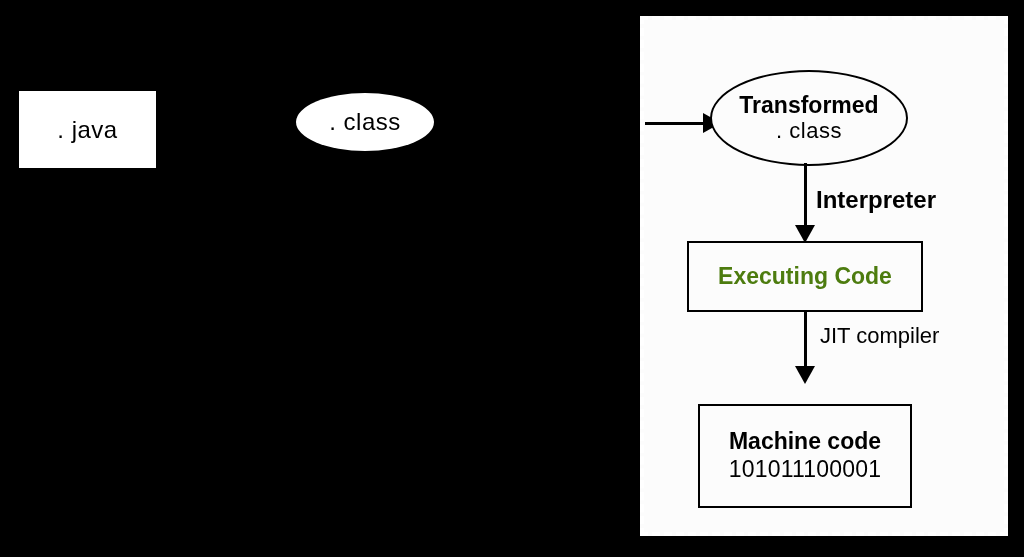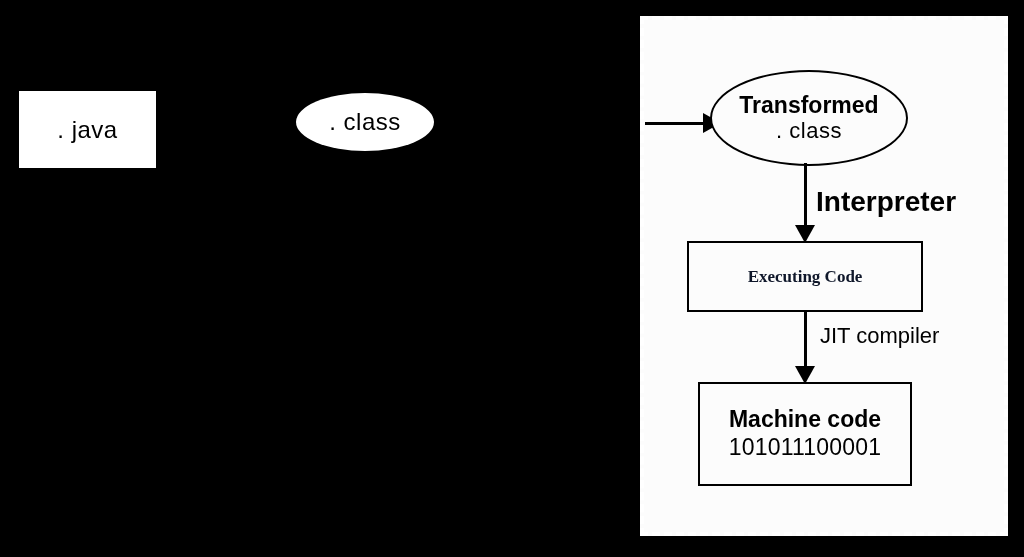--- a/index.html
+++ b/index.html
@@ -131,45 +131,44 @@
     width: 0;
     height: 0;
     border-left: 10px solid transparent;
     border-right: 10px solid transparent;
     border-top: 18px solid #000000;
   }
   .label-interpreter {
     position: absolute;
     left: 816px;
     top: 186px;
-    font-size: 28px;
+    font-size: 24px;
     font-weight: bold;
     color: #000000;
     white-space: nowrap;
   }
 
   
   .executing-box {
     position: absolute;
     left: 687px;
     top: 241px;
     width: 236px;
     height: 71px;
     border: 2px solid #000000;
     background: #fcfcfc;
     box-sizing: border-box;
     display: flex;
     align-items: center;
     justify-content: center;
   }
   .executing-box .lbl {
-    font-size: 17px;
-    font-weight: bold;
-    color: #0f172a;
-    font-family: Liberation Serif, serif;
+    font-size: 23px;
+    font-weight: bold;
+    color: #4d7c0f;
   }
 
   
   .conn2-line {
     position: absolute;
     left: 804px;
     top: 311px;
     width: 3px;
     height: 62px;
     background: #000000;
@@ -191,21 +190,21 @@
     font-size: 22px;
     font-weight: normal;
     color: #000000;
     white-space: nowrap;
   }
 
   
   .machine-box {
     position: absolute;
     left: 698px;
-    top: 382px;
+    top: 404px;
     width: 214px;
     height: 104px;
     border: 2px solid #000000;
     background: #fcfcfc;
     box-sizing: border-box;
     display: flex;
     flex-direction: column;
     align-items: center;
     justify-content: center;
   }

